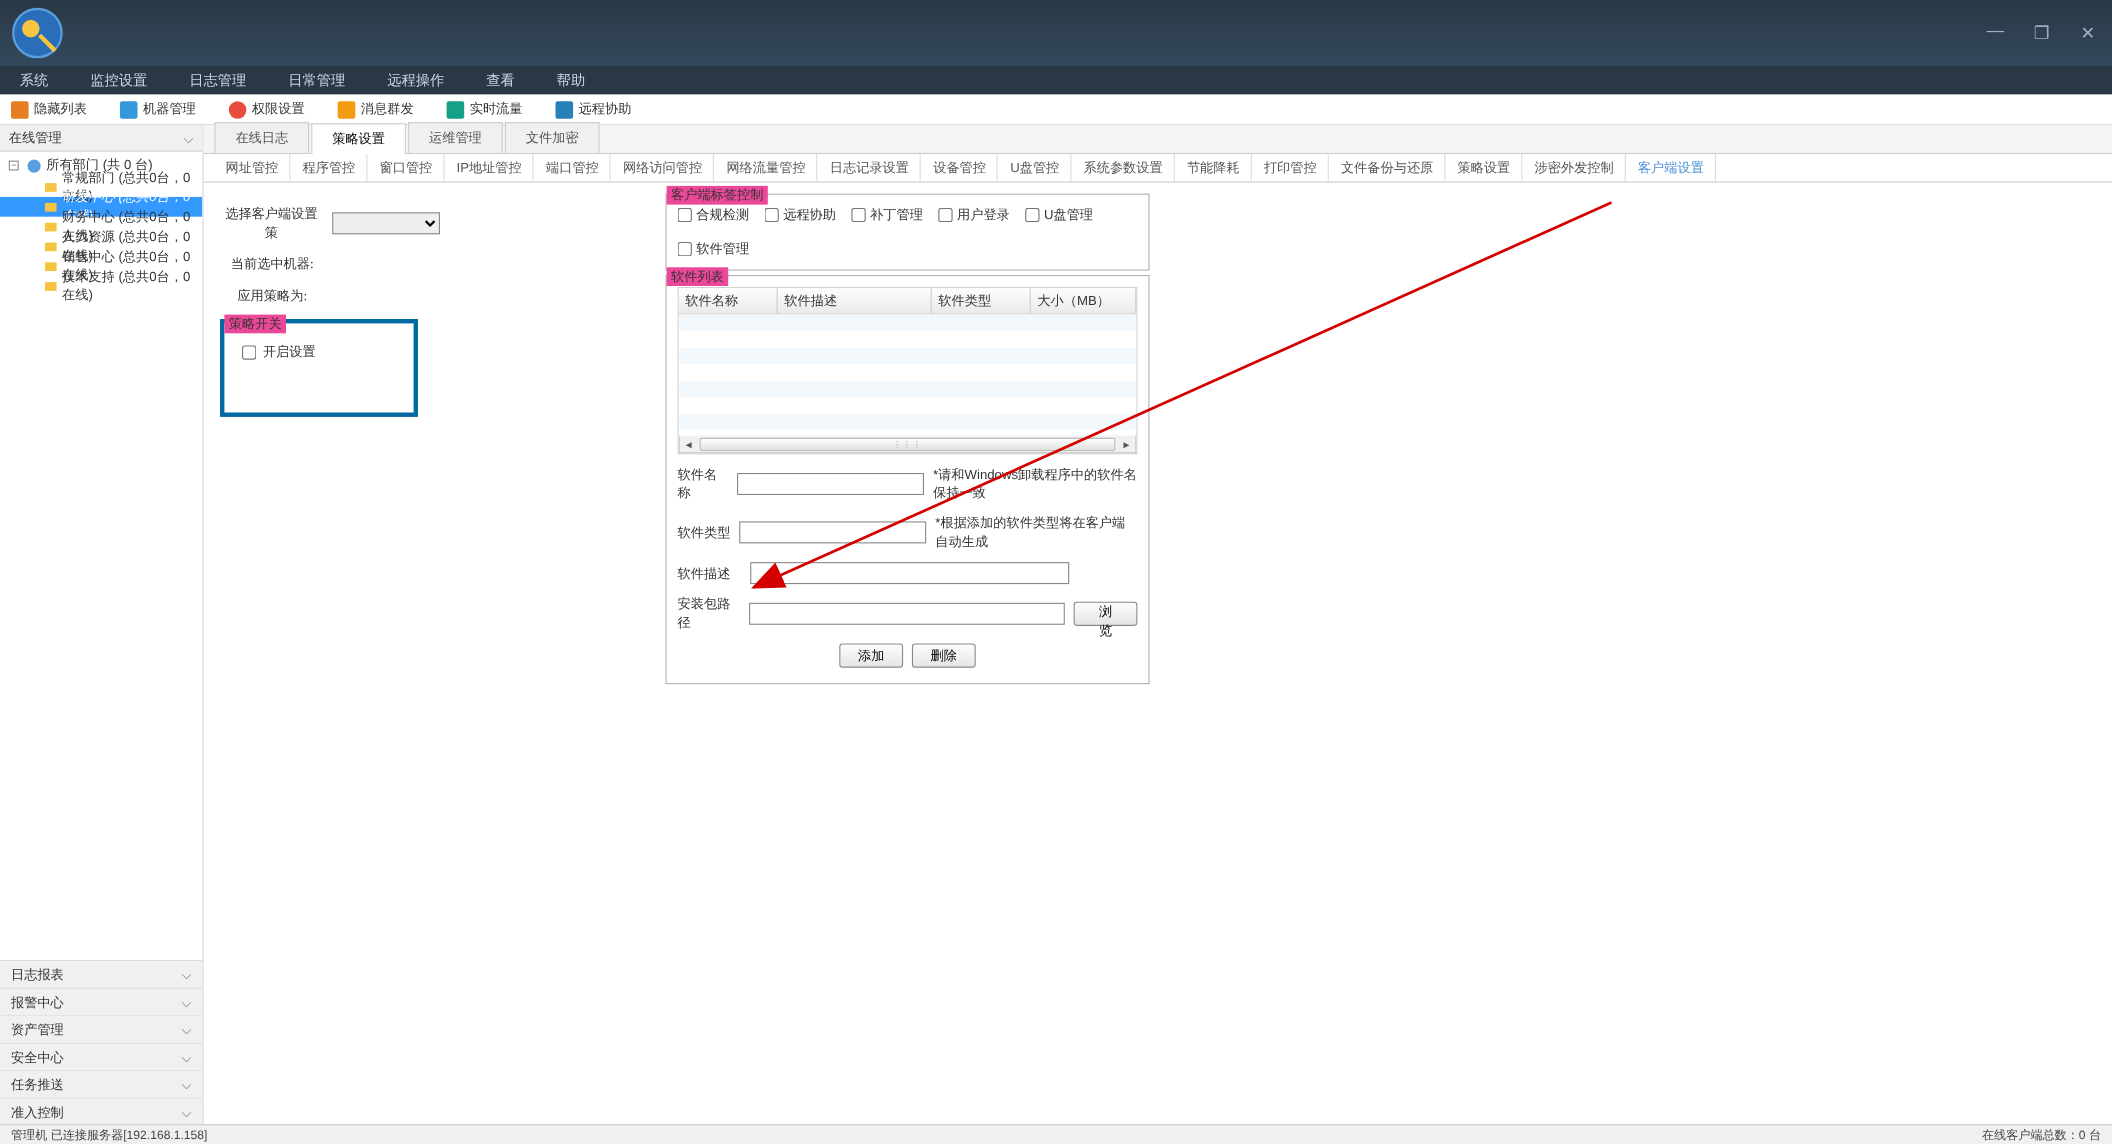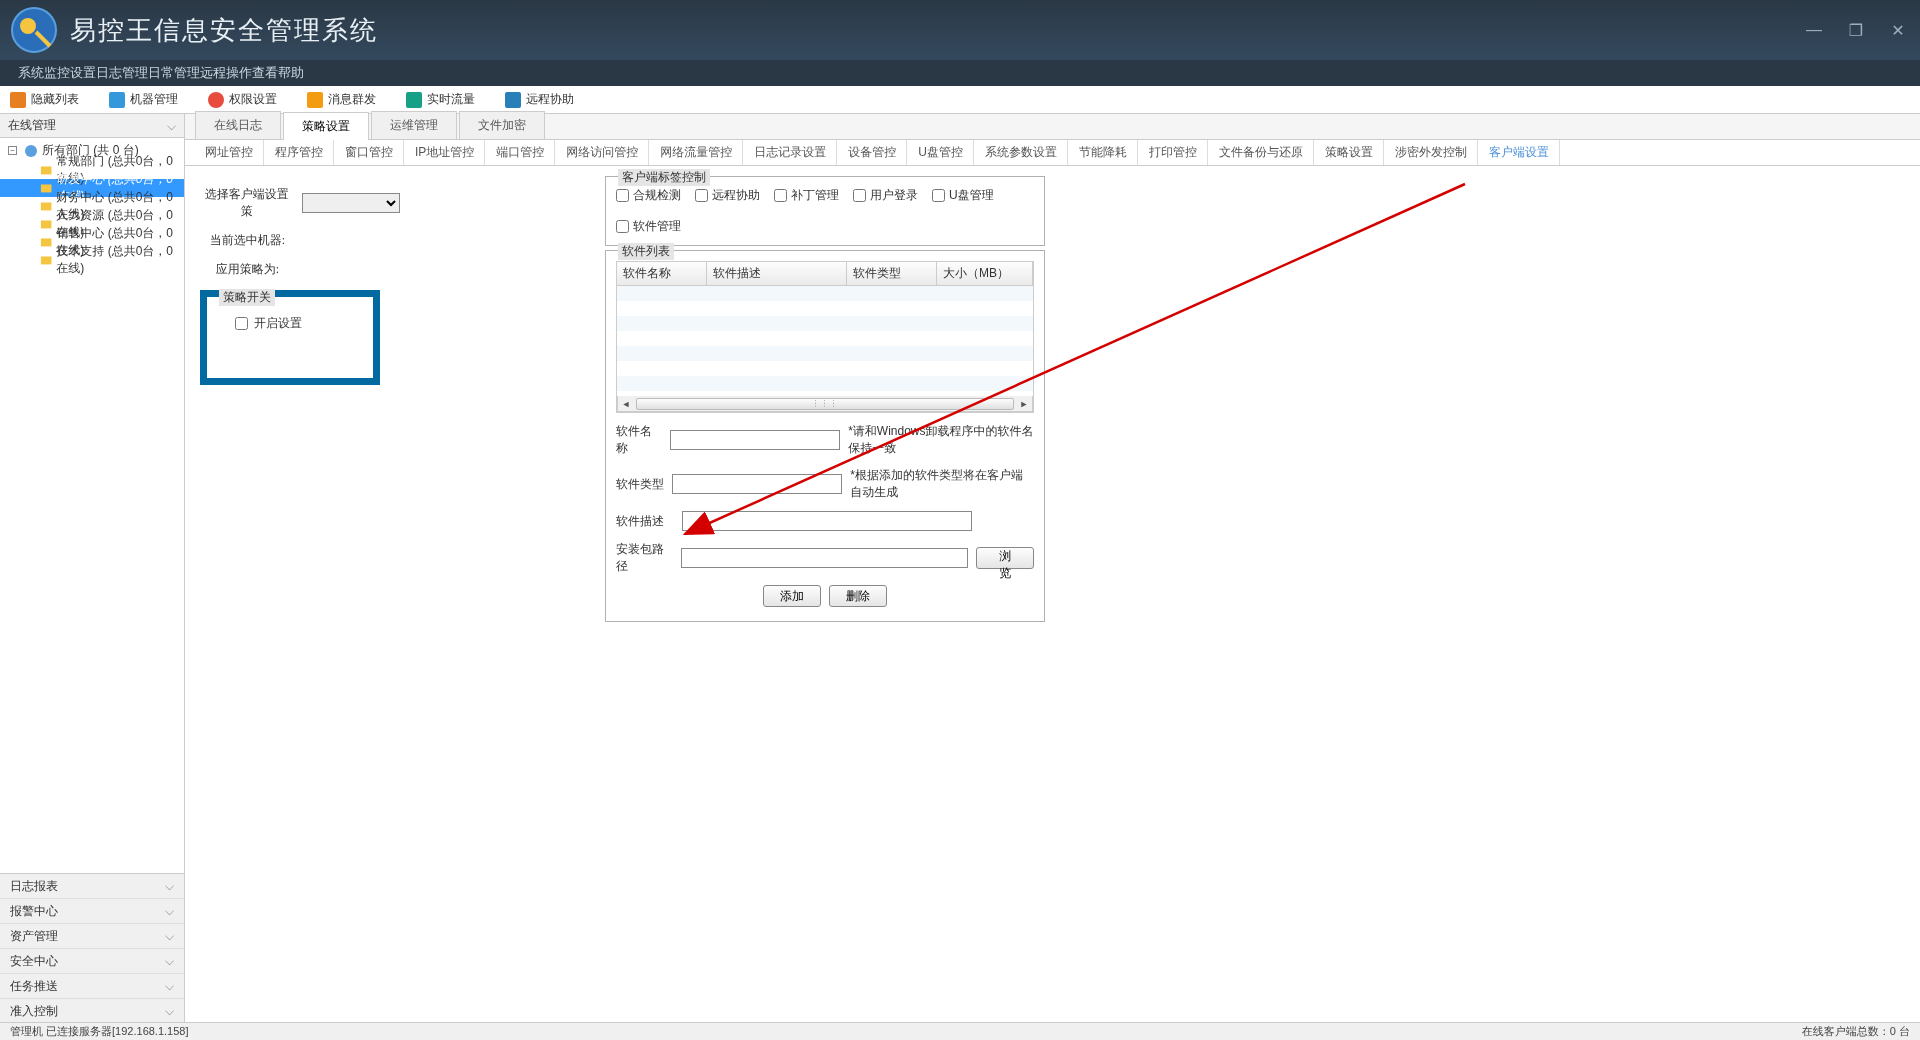--- a/index.html
+++ b/index.html
@@ -4,21 +4,21 @@
 <style>
 * { box-sizing: border-box; margin: 0; padding: 0; font-family: "Microsoft YaHei", SimSun, sans-serif; }
 body { width: 1920px; height: 1040px; background: #fff; font-size: 12px; color: #333; overflow: hidden; position: relative; }
 
 .titlebar { height: 60px; background: linear-gradient(to bottom, #2a3845, #34495e); display: flex; align-items: center; padding: 0 10px; }
 .logo { width: 48px; height: 48px; margin-right: 12px; }
 .app-title { color: #e8f0f5; font-size: 26px; font-weight: normal; letter-spacing: 2px; }
 .window-controls { margin-left: auto; display: flex; gap: 18px; }
 .window-controls span { color: #9db0c0; font-size: 16px; cursor: pointer; width: 24px; text-align: center; }
 
-.menubar { height: 26px; background: #2a3845; display: flex; align-items: center; padding: 0 18px; }
+.menubar { height: 26px; background: #2a3845; display: flex; align-items: center; padding: 0 18px; gap: 38px; }
 .menubar-item { color: #c8d6e0; font-size: 13px; cursor: pointer; }
 
 .toolbar { height: 28px; background: #fff; border-bottom: 1px solid #ccc; display: flex; align-items: center; padding: 0 10px; gap: 30px; }
 .tool-item { display: flex; align-items: center; gap: 5px; cursor: pointer; font-size: 12px; }
 .tool-icon { width: 16px; height: 16px; display: inline-block; border-radius: 2px; }
 
 .main { display: flex; height: 910px; }
 
 .sidebar { width: 185px; border-right: 1px solid #ccc; display: flex; flex-direction: column; }
 .sidebar-top { height: 24px; background: #f0f0f0; border-bottom: 1px solid #ccc; display: flex; align-items: center; padding: 0 8px; justify-content: space-between; }
@@ -42,22 +42,22 @@
 .tabs2 { height: 26px; border-bottom: 1px solid #ccc; display: flex; align-items: center; padding-left: 10px; gap: 1px; }
 .tab2 { padding: 4px 10px; border-right: 1px solid #ddd; cursor: pointer; font-size: 12px; color: #555; }
 .tab2.active { color: #4a90d9; }
 
 .config-area { padding: 20px 15px; position: relative; }
 
 .policy-row { display: flex; align-items: center; gap: 8px; margin-bottom: 12px; font-size: 12px; }
 .policy-row label { width: 95px; text-align: center; font-family: Liberation Serif, serif; }
 .policy-row select { width: 100px; height: 20px; border: 1px solid #888; }
 
-.fieldset { border: 7px solid #0369a1; padding: 10px 24px 10px; margin-top: 8px; position: relative; }
-.fieldset-legend { position: absolute; top: -8px; left: 12px; background: #e5e5e5; padding: 0 4px; font-size: 12px; }
+.fieldset { border: 4px solid #0369a1; padding: 10px 12px 10px; margin-top: 8px; position: relative; }
+.fieldset-legend { position: absolute; top: -8px; left: 0; background: #ec4899; padding: 0 4px; font-size: 12px; }
 .fieldset.small { width: 180px; }
 
 .client-panel { position: absolute; left: 420px; top: 10px; width: 440px; }
 .client-tag-control { border: 1px solid #b0b0b0; padding: 10px; position: relative; margin-bottom: 4px; }
 .check-row { display: flex; gap: 14px; flex-wrap: wrap; }
 .check-row label { display: flex; align-items: center; gap: 4px; cursor: pointer; }
 .check-row input { width: 13px; height: 13px; }
 
 .soft-list-box { border: 1px solid #b0b0b0; padding: 10px 10px 14px; position: relative; }
 .soft-table { width: 100%; border: 1px solid #ccc; }
@@ -83,21 +83,20 @@
 </style>
 </head>
 <body>
 
 <div class="titlebar">
   <svg class="logo" viewBox="0 0 48 48">
     <circle cx="24" cy="24" r="22" fill="#2a6db8" stroke="#5aa0e0" stroke-width="2"></circle>
     <circle cx="18" cy="20" r="8" fill="#f5c542"></circle>
     <path d="M26 26 L40 40" stroke="#f5c542" stroke-width="4"></path>
   </svg>
-  <span class="app-title">易控王信息安全管理系统</span>
   <div class="window-controls">
     <span>—</span>
     <span>❐</span>
     <span>✕</span>
   </div>
 </div>
 
 <div class="menubar">
   <span class="menubar-item">系统</span>
   <span class="menubar-item">监控设置</span>

